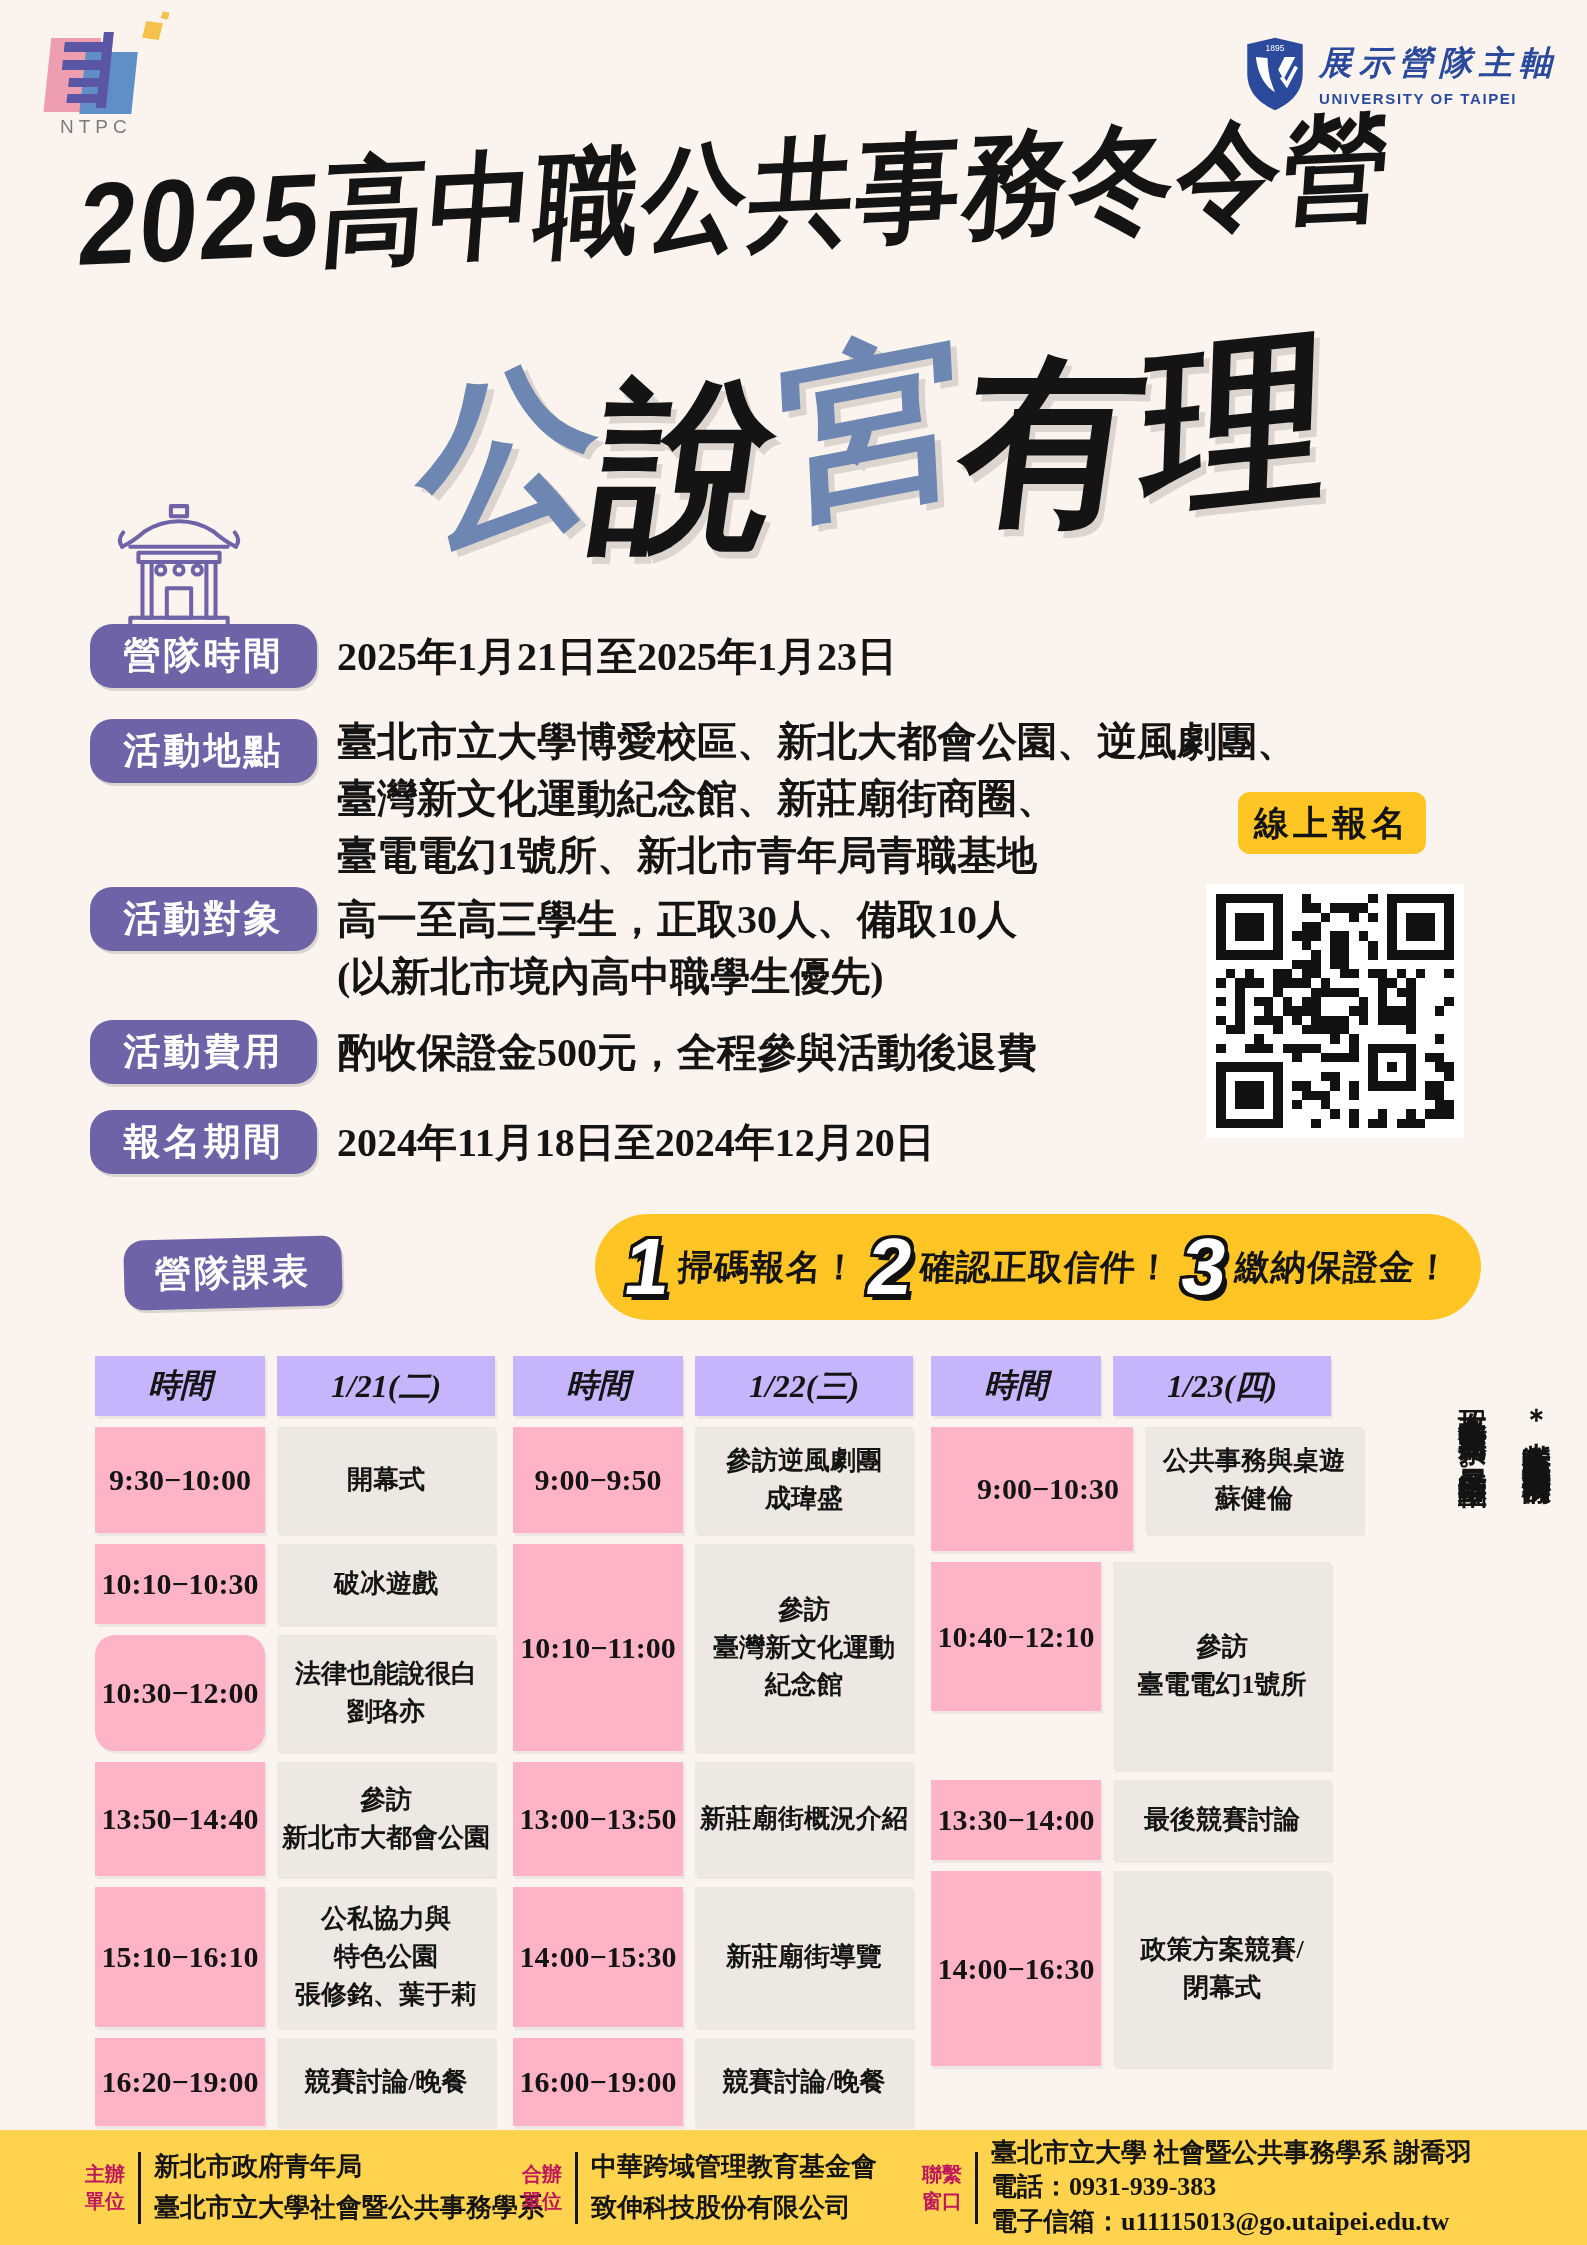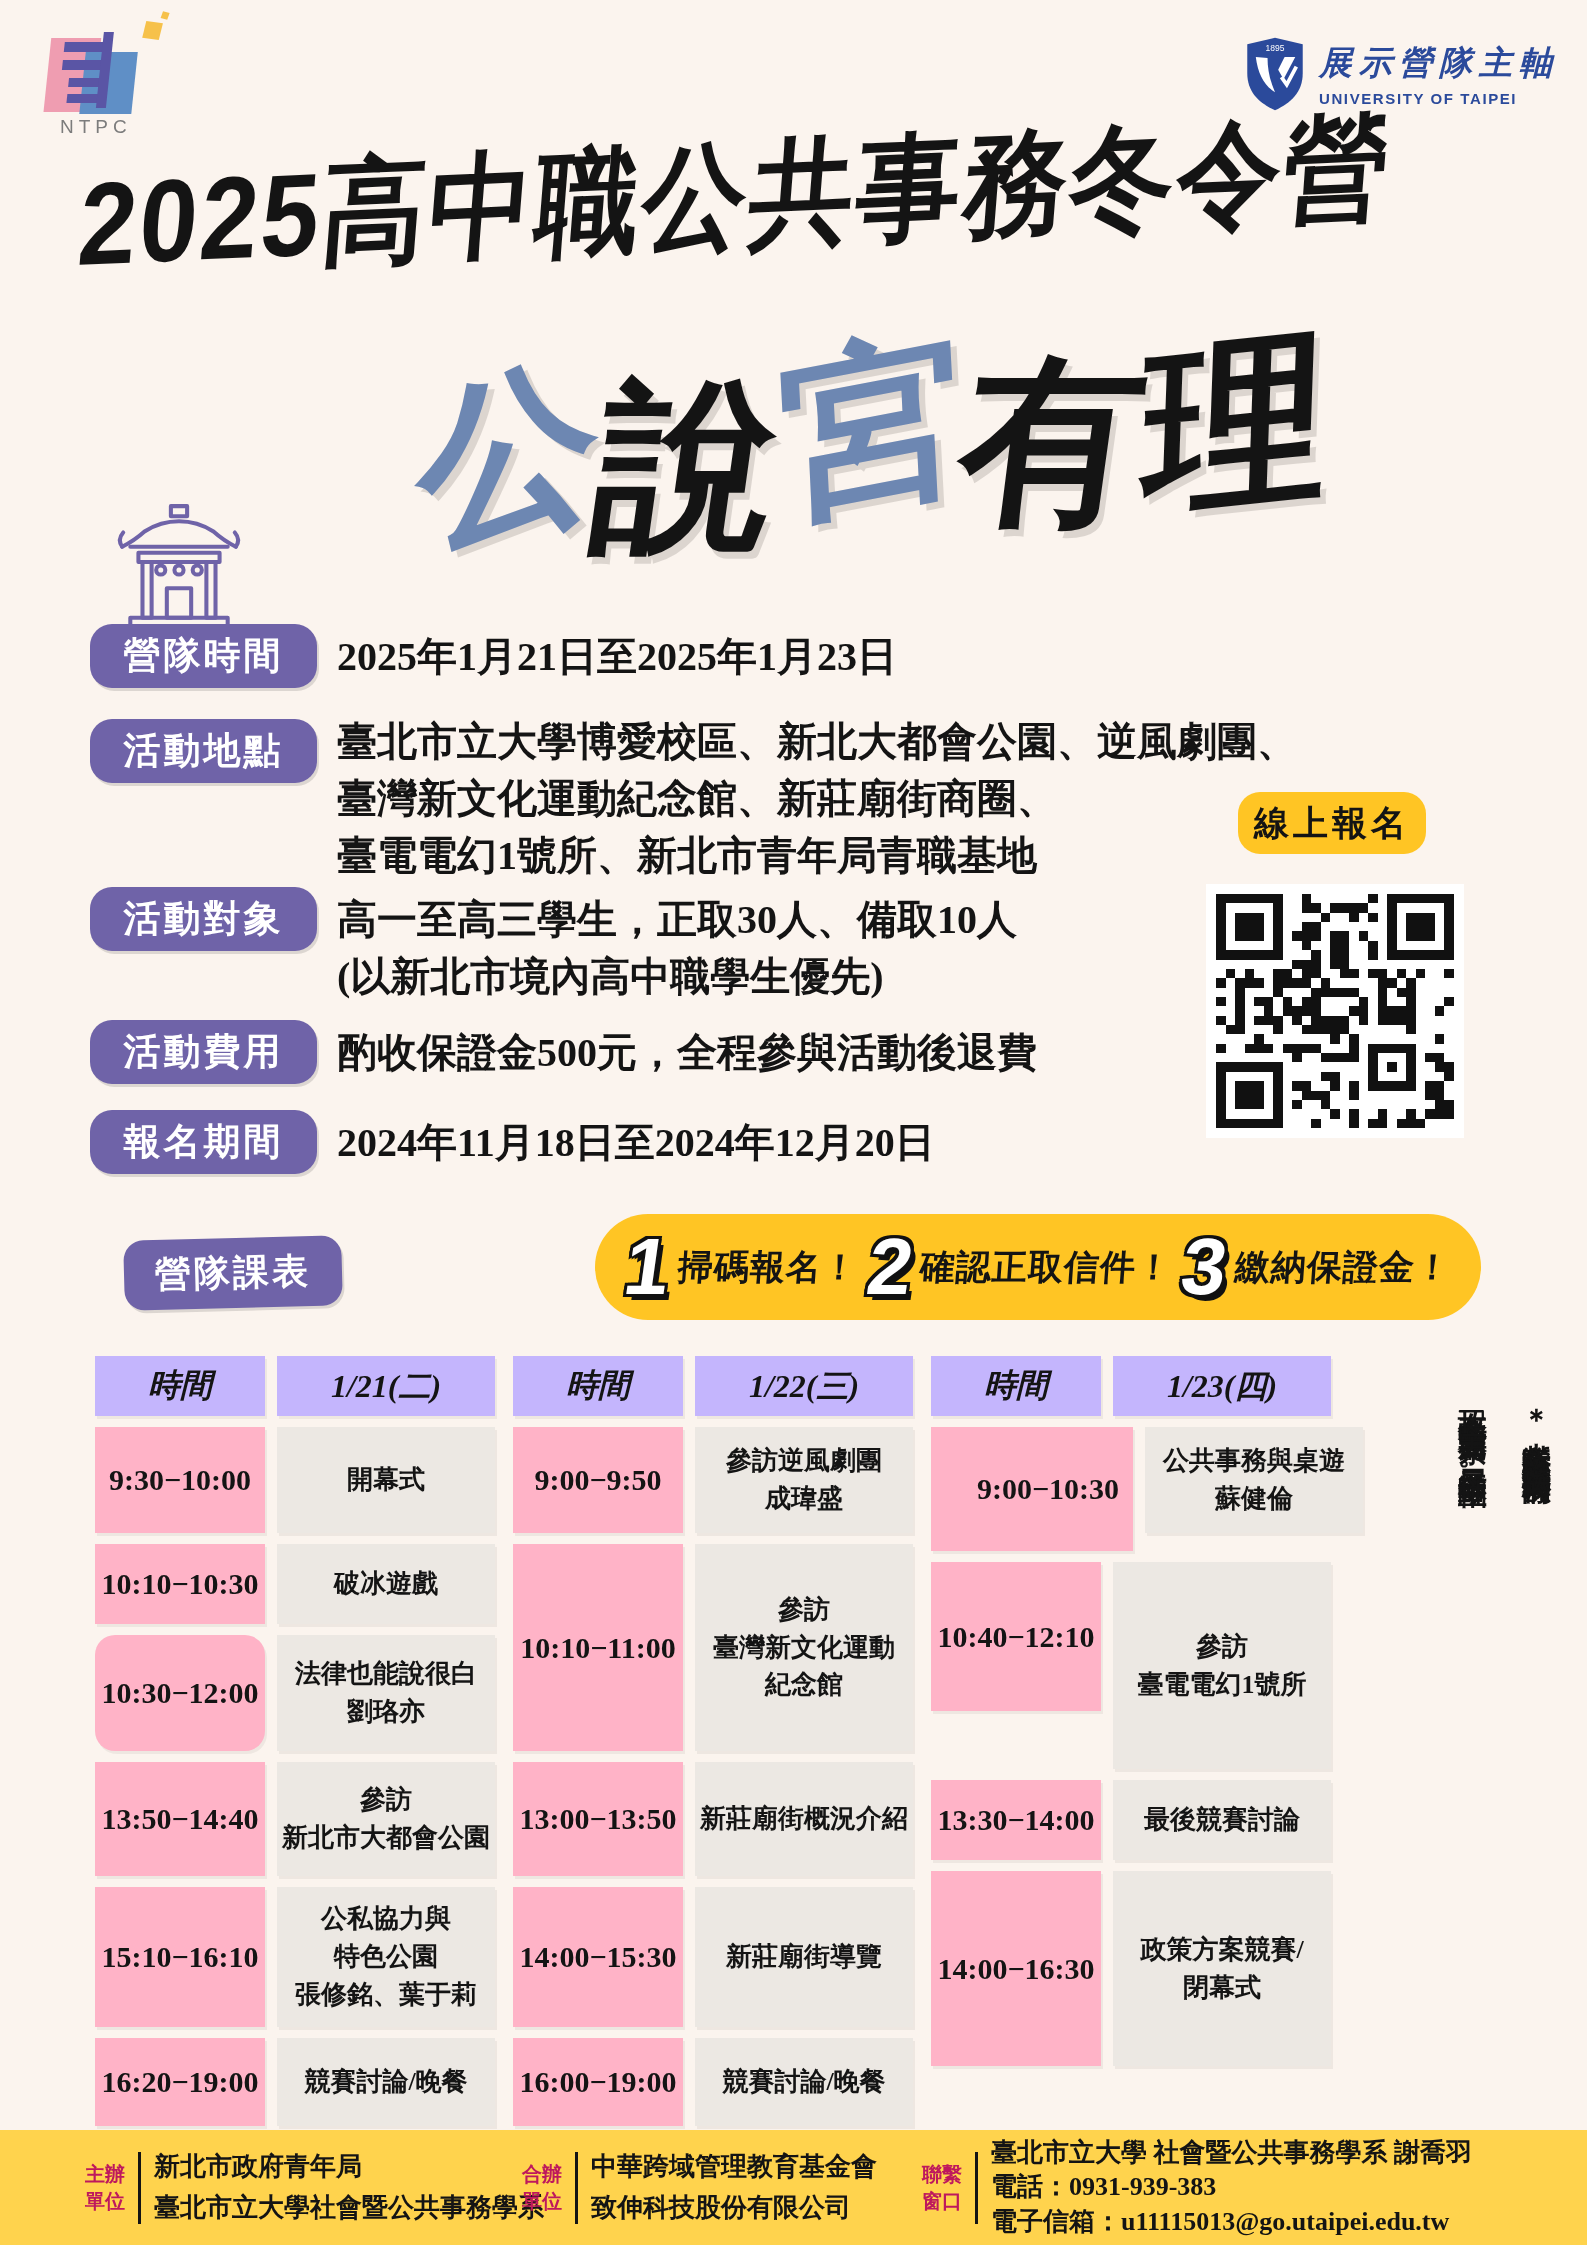--- a/index.html
+++ b/index.html
@@ -58,21 +58,21 @@
     position:absolute;left:90px;width:227px;height:64px;background:#6f63a8;border-radius:22px;
     display:flex;align-items:center;justify-content:center;
     font-family:"Liberation Sans",sans-serif;font-weight:900;font-size:37px;color:#fff;letter-spacing:3px;
     box-shadow:2px 3px 0 rgba(0,0,0,0.12);
   }
   .info-text{
     position:absolute;left:337px;font-size:40px;font-weight:bold;line-height:57px;color:#141414;
   }
   
   .signup{
-    position:absolute;left:1238px;top:792px;width:188px;height:62px;background:#ffc524;border-radius:22px;
+    position:absolute;left:1238px;top:792px;width:188px;height:62px;background:#ffc524;border-radius:12px;
     display:flex;align-items:center;justify-content:center;
     font-family:"Liberation Sans",sans-serif;font-weight:900;font-size:35px;letter-spacing:4px;color:#141414;
   }
   .qr{position:absolute;left:1206px;top:884px;width:258px;height:254px;background:#ffffff;padding:10px;box-sizing:border-box;}
   .qr svg{width:100%;height:100%;display:block;shape-rendering:crispEdges;}
 
   
   .course-badge{
     position:absolute;left:124px;top:1238px;width:218px;height:70px;background:#6f63a8;border-radius:20px;
     display:flex;align-items:center;justify-content:center;transform:rotate(-1.5deg);

